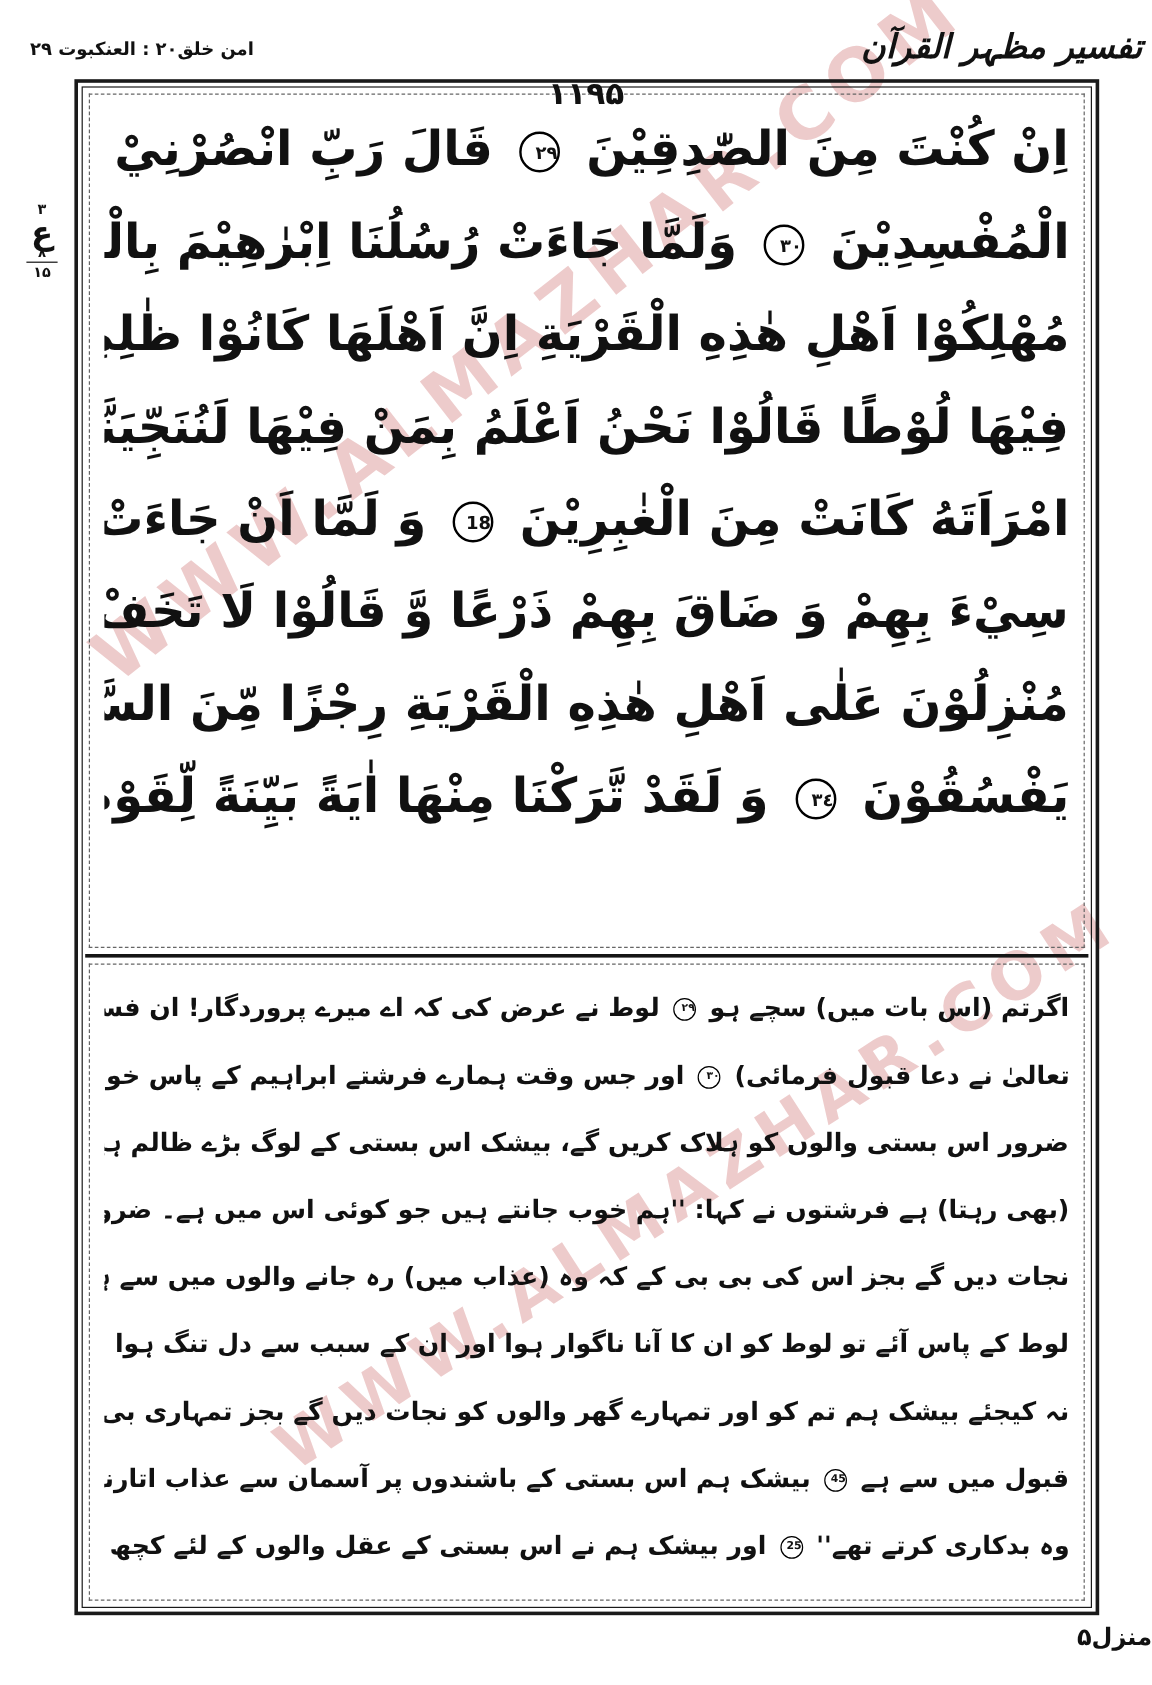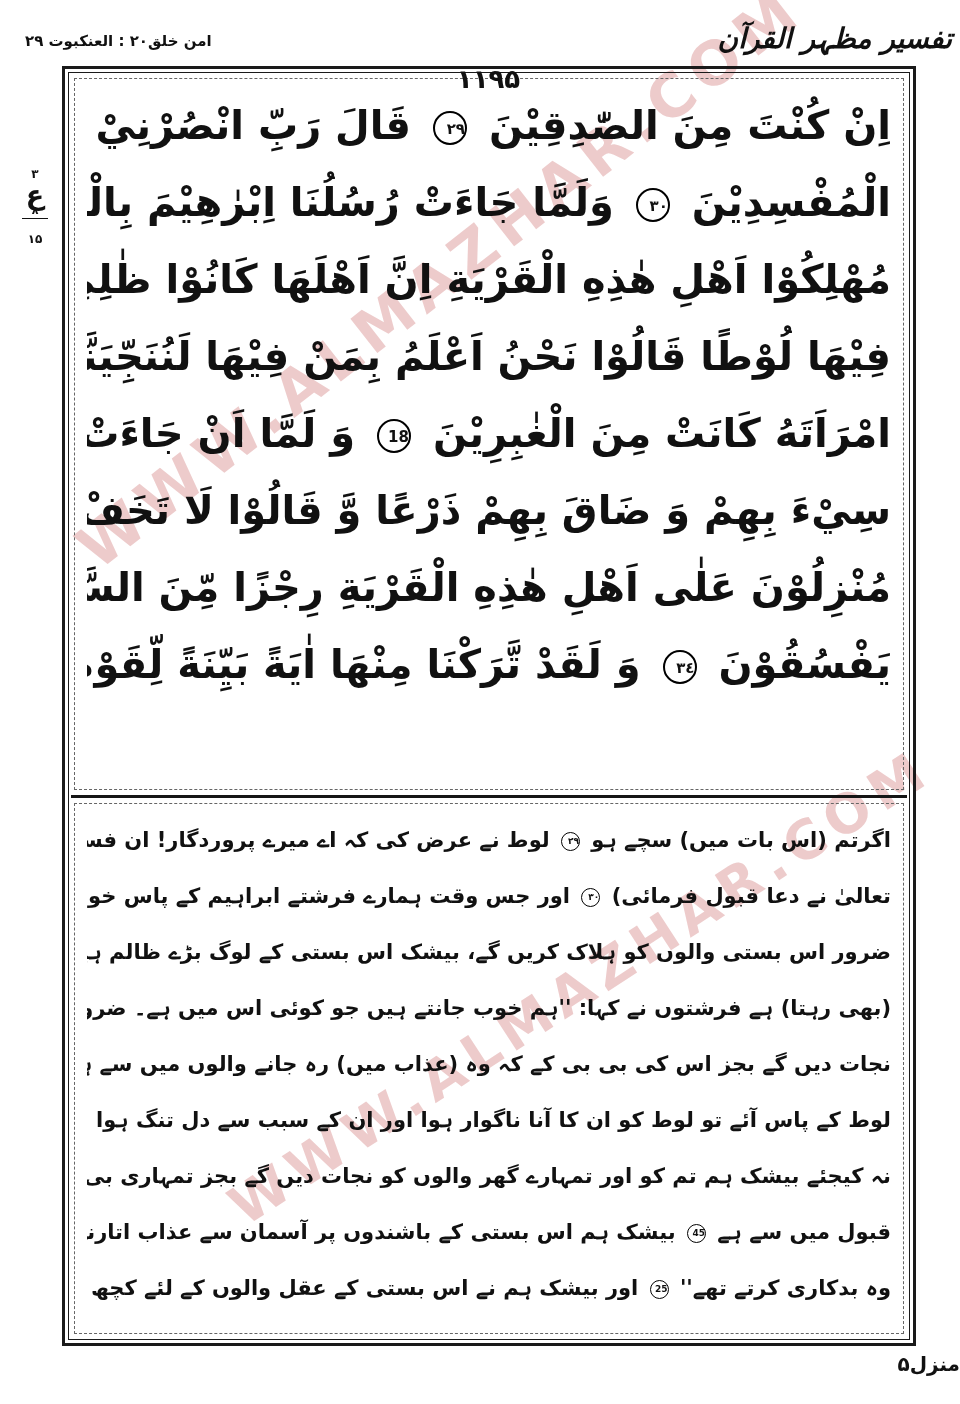--- a/index.html
+++ b/index.html
@@ -147,21 +147,21 @@
     z-index: 2;
     line-height: 1;
   }
   .ruku .r-top { font-size: 12px; display: block; margin-bottom: 1px; }
   .ruku .r-ayn { font-size: 27px; display: block; }
   .ruku .r-mid { font-size: 11px; display: block; margin-top: -3px; }
   .ruku .r-bottom {
     font-size: 12px; display: block;
     border-top: 1.5px solid #111;
     margin: 2px 8px 0 8px;
-    padding-top: 14px;
+    padding-top: 2px;
   }
   
   .footer {
     position: absolute;
     left: 0; right: 0; top: 1352px;
     text-align: right;
     font-size: 20px;
     font-weight: bold;
     z-index: 2;
     direction: rtl;

